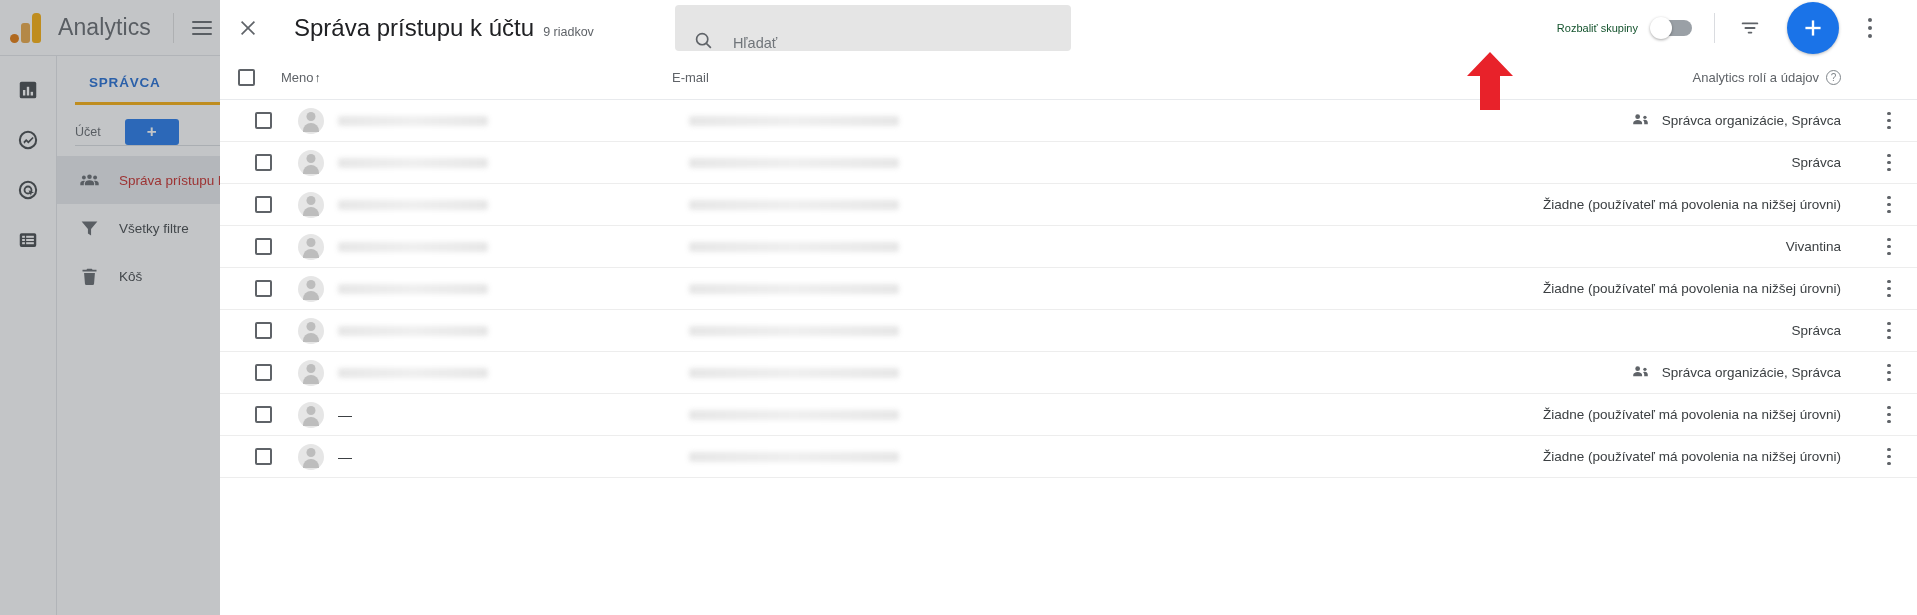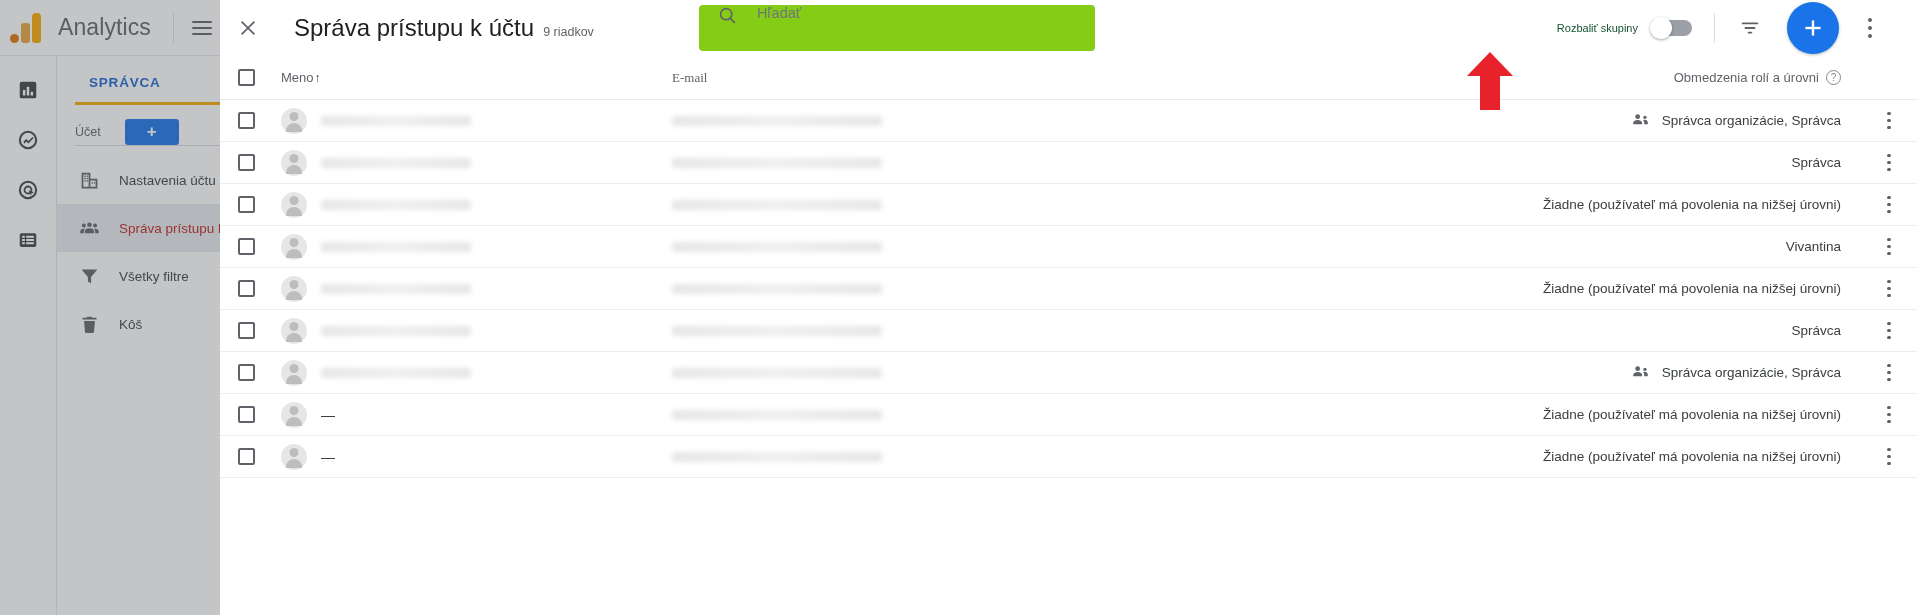--- a/index.html
+++ b/index.html
@@ -120,23 +120,23 @@
     width: 56px; height: 56px;
     display: flex; align-items: center; justify-content: center;
     color: #5f6368;
   }
   .m-close svg { width: 22px; height: 22px; stroke: #5f6368; stroke-width: 1.8; fill: none; }
   .m-title-wrap { display: flex; align-items: baseline; gap: 9px; margin-left: 18px; }
   .m-title { font-size: 24px; color: #202124; font-weight: normal; }
   .m-rows { font-size: 12.5px; color: #5f6368; }
 
   .m-search {
-    width: 396px; height: 46px; margin-left: 105px;
-    background: #84cc16; border-radius: 4px;
-    display: flex; align-items: flex-start; gap: 19px;
+    width: 396px; height: 46px; margin-left: 81px;
+    background: #e5e5e5; border-radius: 4px;
+    display: flex; align-items: flex-end; gap: 19px;
     padding: 0 18px;
   }
   .m-search svg { width: 21px; height: 21px; stroke: #5f6368; stroke-width: 1.9; fill: none; flex: 0 0 auto; }
   .m-search input {
     border: 0; outline: 0; background: transparent;
     font-family: "Liberation Sans", sans-serif;
     font-size: 14.5px; color: #3c4043; width: 100%;
   }
   .m-search input::placeholder { color: #70757a; }
 
@@ -176,21 +176,21 @@
 
   
   .t-headrow {
     height: 44px; display: flex; align-items: center;
     border-bottom: 1px solid #e8eaed;
     font-size: 13px; color: #5f6368;
   }
   .t-row {
     height: 42px; display: flex; align-items: center;
     border-bottom: 1px solid #ededed;
-    font-size: 13.5px; color: #3c4043;
+    font-size: 13.5px; color: #3c4043; padding-left: 17px;
   }
   .c-check { width: 52px; flex: 0 0 52px; display: flex; justify-content: center; align-items: center; }
   .cbox {
     width: 17px; height: 17px; border: 2px solid #5f6368; border-radius: 2px;
   }
   .c-name { flex: 0 0 400px; display: flex; align-items: center; gap: 14px; padding-left: 9px; }
   .c-name-head { flex: 0 0 400px; display: flex; align-items: center; gap: 1px; padding-left: 9px; }
   .avatar {
     width: 26px; height: 26px; border-radius: 50%;
     background: #e6e6e6; position: relative; flex: 0 0 26px;
@@ -206,21 +206,21 @@
     background: #bdbdbd; transform: translateX(-50%);
   }
   .blurtext {
     height: 10px; border-radius: 3px;
     background: linear-gradient(90deg,#e3e3e3,#ededed,#e3e3e3);
     filter: blur(2.4px); opacity: .9;
   }
   .dash { font-size: 14px; color: #3c4043; }
   .sort-arrow { font-size: 12px; color: #3c4043; }
   .c-email { flex: 0 0 458px; display: flex; align-items: center; }
-  .c-email-head { flex: 0 0 458px; font-family: Liberation Serif, serif; }
+  .c-email-head { flex: 0 0 458px; }
   .c-role {
     flex: 1 1 auto; display: flex; align-items: center; justify-content: flex-end;
     gap: 12px; padding-right: 20px; white-space: nowrap;
   }
   .c-role-head {
     flex: 1 1 auto; display: flex; align-items: center; justify-content: flex-end;
     gap: 7px; padding-right: 20px;
   }
   .help-circle {
     width: 15px; height: 15px; border-radius: 50%;
@@ -299,36 +299,20 @@
       <div class="ga-tab">SPRÁVCA</div>
     </div>
     <div class="ga-tab-underline"></div>
 
     <div class="ga-account-row">
       <div class="ga-account-label">Účet</div>
       <div class="ga-account-add">+</div>
     </div>
     <div class="ga-account-underline"></div>
 
-    <div class="ga-menu-item">
-      <span class="ga-menu-icon">
-        <svg viewBox="0 0 24 24">
-            <path d="M3 3h10v7h8v11H3V3zm2 2v14h6V5H5zm8 7v7h6v-7h-6z"></path>
-            <rect x="6.2" y="6.3" width="1.6" height="1.6"></rect>
-            <rect x="8.8" y="6.3" width="1.6" height="1.6"></rect>
-            <rect x="6.2" y="9" width="1.6" height="1.6"></rect>
-            <rect x="8.8" y="9" width="1.6" height="1.6"></rect>
-            <rect x="6.2" y="11.7" width="1.6" height="1.6"></rect>
-            <rect x="8.8" y="11.7" width="1.6" height="1.6"></rect>
-            <rect x="14.4" y="14" width="1.6" height="1.6"></rect>
-            <rect x="17" y="14" width="1.6" height="1.6"></rect>
-          </svg>
-      </span>
-      <span>Nastavenia účtu</span>
-    </div>
     <div class="ga-menu-item selected">
       <span class="ga-menu-icon">
         <svg viewBox="0 0 24 24">
             <circle cx="12" cy="7.6" r="2.6"></circle>
             <circle cx="5.6" cy="8.6" r="2.2"></circle>
             <circle cx="18.4" cy="8.6" r="2.2"></circle>
             <path d="M12 11.6c-2.9 0-5.2 1.5-5.2 3.4v2.4h10.4V15c0-1.9-2.3-3.4-5.2-3.4z"></path>
             <path d="M5.6 12.4c-2.3 0-4.1 1.2-4.1 2.7v2.3h4V15c0-1 .5-1.9 1.4-2.5a6 6 0 0 0-1.3-.1z"></path>
             <path d="M18.4 12.4c-.45 0-.88.04-1.3.1.9.6 1.4 1.5 1.4 2.5v2.4h4v-2.3c0-1.5-1.8-2.7-4.1-2.7z"></path>
           </svg>
@@ -408,21 +392,21 @@
   <div class="t-headrow">
     <div class="c-check">
         <div class="cbox"></div>
       </div>
     <div class="c-name-head">
       <span>Meno</span>
       <span class="sort-arrow">↑</span>
     </div>
     <div class="c-email-head">E-mail</div>
     <div class="c-role-head">
-      <span>Obmedzenia rolí a úrovni</span>
+      <span>Analytics rolí a údajov</span>
       <span class="help-circle">?</span>
     </div>
     <div class="c-kebab"></div>
   </div>
 
   <div id="table-body">
       <div class="t-row">
         <div class="c-check">
           <div class="cbox"></div>
         </div>

